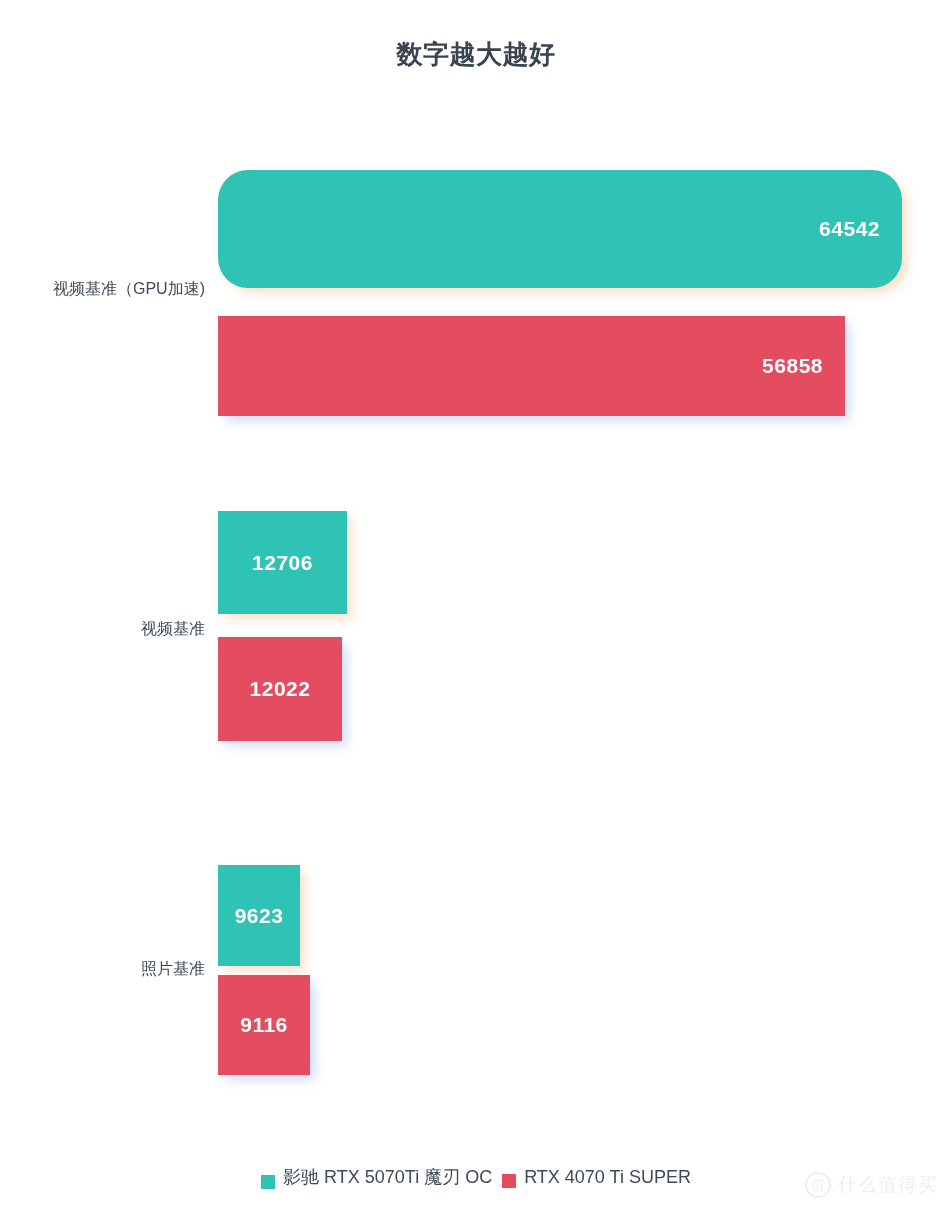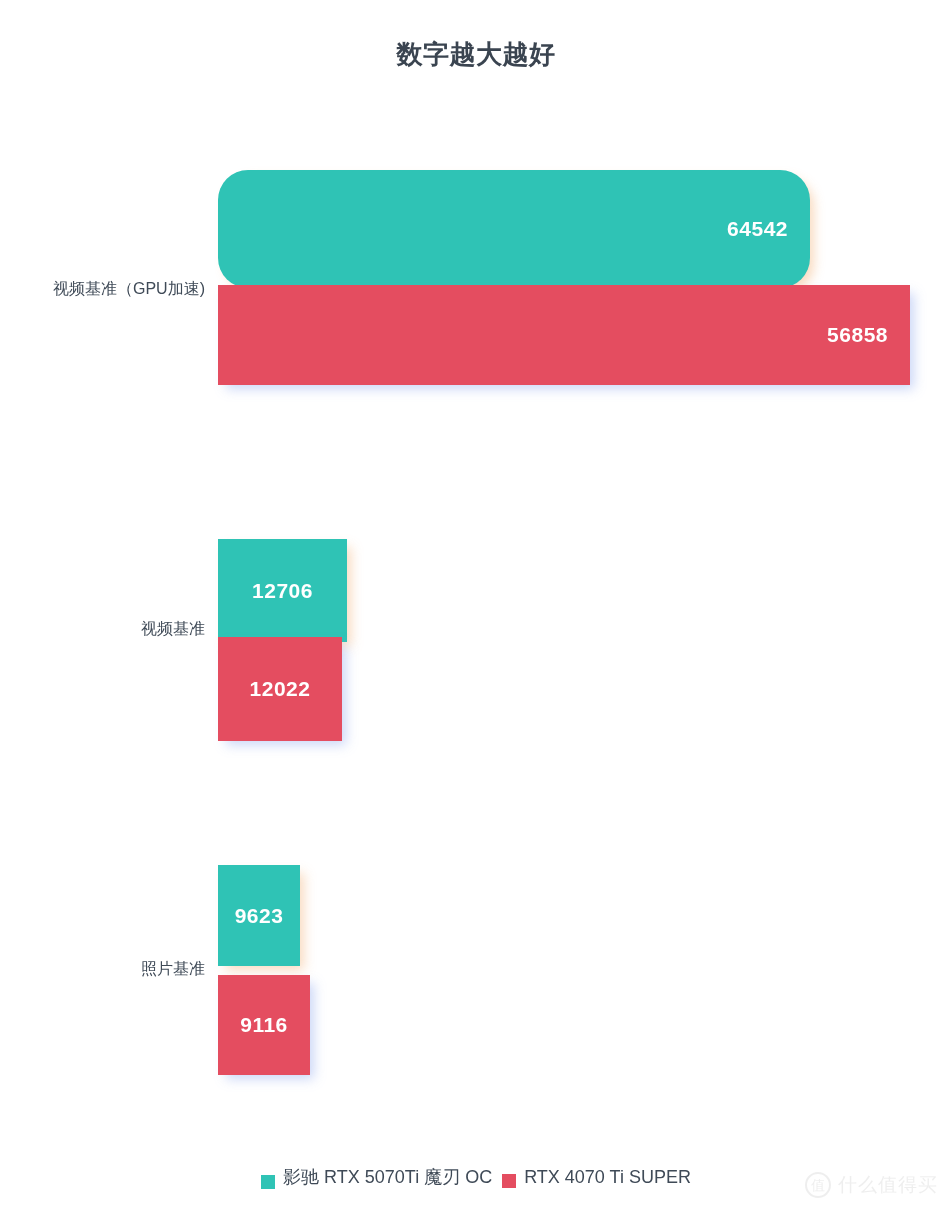--- a/index.html
+++ b/index.html
@@ -162,31 +162,31 @@
 <div class="chart-root">
 
   <div class="title-block">
     <div class="chart-subtitle">数字越大越好</div>
   </div>
 
   <div class="plot-area">
 
     <div class="group" style="top:170px;">
       <div class="cat-label" style="top:109px;">视频基准（GPU加速)</div>
-      <div class="bar teal" style="top:0px; width:592px; height:118px;border-radius:30px;">
+      <div class="bar teal" style="top:0px; width:684px; height:118px;border-radius:30px;">
         <span class="bar-value">64542</span>
       </div>
-      <div class="bar red" style="top:115px; width:692px; height:100px;">
+      <div class="bar red" style="top:146px; width:627px; height:100px;">
         <span class="bar-value">56858</span>
       </div>
     </div>
 
     <div class="group" style="top:511px;">
       <div class="cat-label" style="top:108px;">视频基准</div>
-      <div class="bar teal inside-left" style="top:0px; width:129px; height:103px;margin-top:28px;">
+      <div class="bar teal inside-left" style="top:0px; width:129px; height:103px;">
         <span class="bar-value">12706</span>
       </div>
       <div class="bar red inside-left" style="top:126px; width:124px; height:104px;">
         <span class="bar-value">12022</span>
       </div>
     </div>
 
     <div class="group" style="top:853px;">
       <div class="cat-label" style="top:106px;">照片基准</div>
       <div class="bar teal inside-left" style="top:12px; width:82px; height:101px;">

